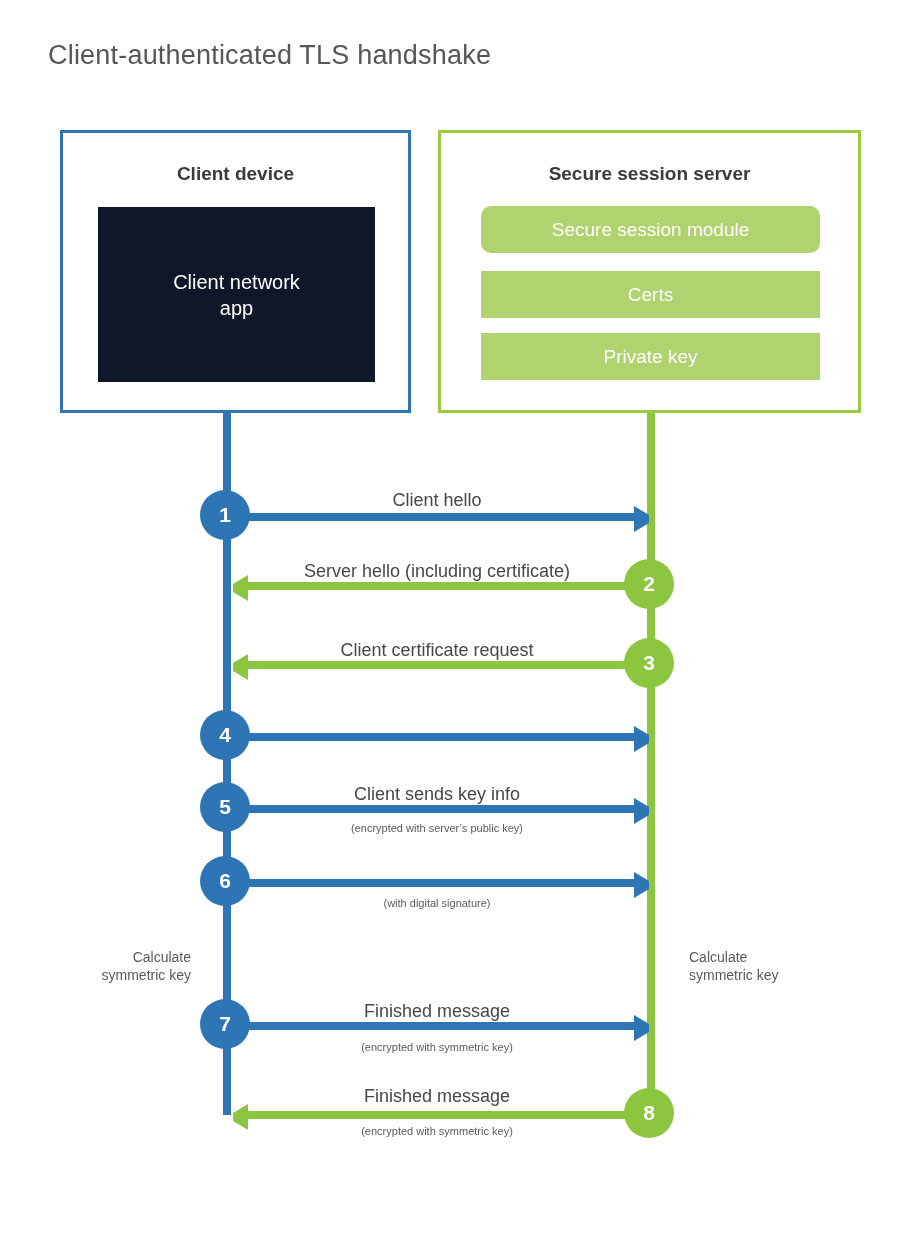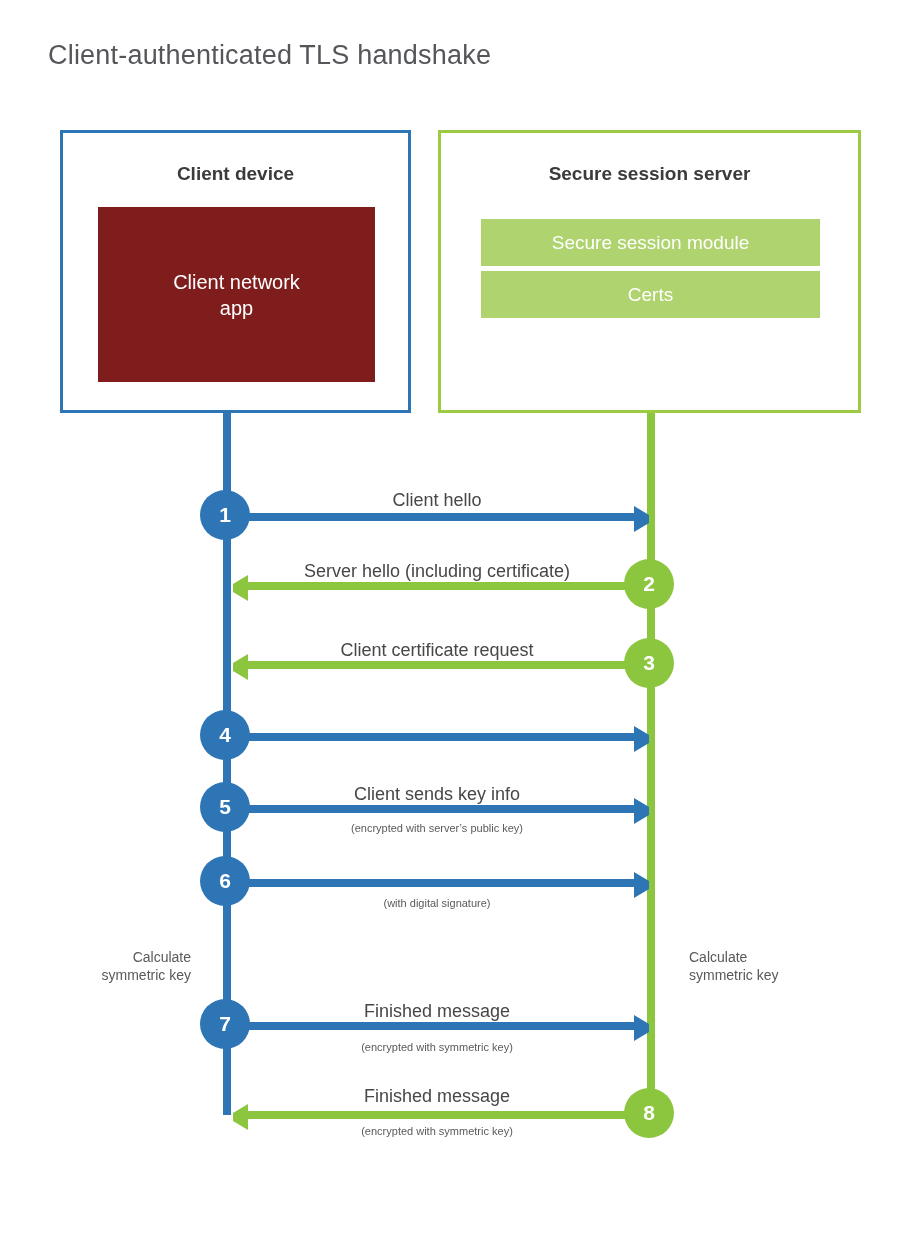--- a/index.html
+++ b/index.html
@@ -6,23 +6,23 @@
   body { background:#fff; font-family:"Liberation Sans", sans-serif; }
   .canvas { position:relative; width:900px; height:1256px; background:#ffffff; overflow:hidden; }
 
   .page-title { position:absolute; left:36px; top:28px; font-size:27px; font-weight:300; color:#54565a; letter-spacing:.2px; }
 
   
   .entity-box { position:absolute; top:122px; height:283px; background:#fff; }
   .client-box { left:52px;  width:351px; border:3px solid #2E75B5; }
   .server-box { left:430px; width:423px; border:3px solid #9CCA43; }
   .entity-title { position:absolute; top:26px; left:0; width:100%; text-align:center; font-weight:bold; font-size:19px; color:#3b3b3b; }
-  .app-rect { position:absolute; left:35px; top:74px; width:277px; height:175px; background:#7f1d1d; color:#fff; font-size:20px; line-height:1.3; display:flex; align-items:center; justify-content:center; text-align:center; white-space:pre-line; }
+  .app-rect { position:absolute; left:35px; top:74px; width:277px; height:175px; background:#0f172a; color:#fff; font-size:20px; line-height:1.3; display:flex; align-items:center; justify-content:center; text-align:center; white-space:pre-line; }
   .server-bar { position:absolute; left:40px; width:339px; height:47px; background:#AFD36E; color:#fff; font-size:19px; display:flex; align-items:center; justify-content:center; }
-  .bar-1 { top:86px; } .bar-2 { top:138px; } .bar-3 { top:200px; }
+  .bar-1 { top:73px;border-radius:10px; } .bar-2 { top:138px; } .bar-3 { top:200px; }
 
   
   .lifeline { position:absolute; top:405px; width:4px; z-index:1; }
   .lifeline.blue  { left:215px; height:702px; background:#2E75B5; }
   .lifeline.green { left:639px; height:700px; background:#8CC63E; }
 
   
   .msg-label { position:absolute; left:217px; width:424px; text-align:center; font-size:18px; color:#474747; z-index:2; }
   .msg-sub   { position:absolute; left:217px; width:424px; text-align:center; font-size:11px; color:#5a5a5a; z-index:2; }
   .arrow-line { position:absolute; height:4px; z-index:2; }
@@ -51,20 +51,21 @@
   <div class="entity-box client-box">
     <div class="entity-title">Client device</div>
     <div class="app-rect">Client network
 app</div>
   </div>
 
   <div class="entity-box server-box">
     <div class="entity-title">Secure session server</div>
     <div class="server-bar bar-1">Secure session module</div>
     <div class="server-bar bar-2">Certs</div>
+    <div class="server-bar bar-3">Private key</div>
   </div>
 
   <div class="lifeline blue"></div>
   <div class="lifeline green"></div>
 
   <div class="msg-label" style="top:478px">Client hello</div>
   <div class="arrow-line right" style="top:505px"></div>
   <div class="arrow-head right" style="top:498px"></div>
   <div class="num-circle blue" style="top:482px">1</div>
 

